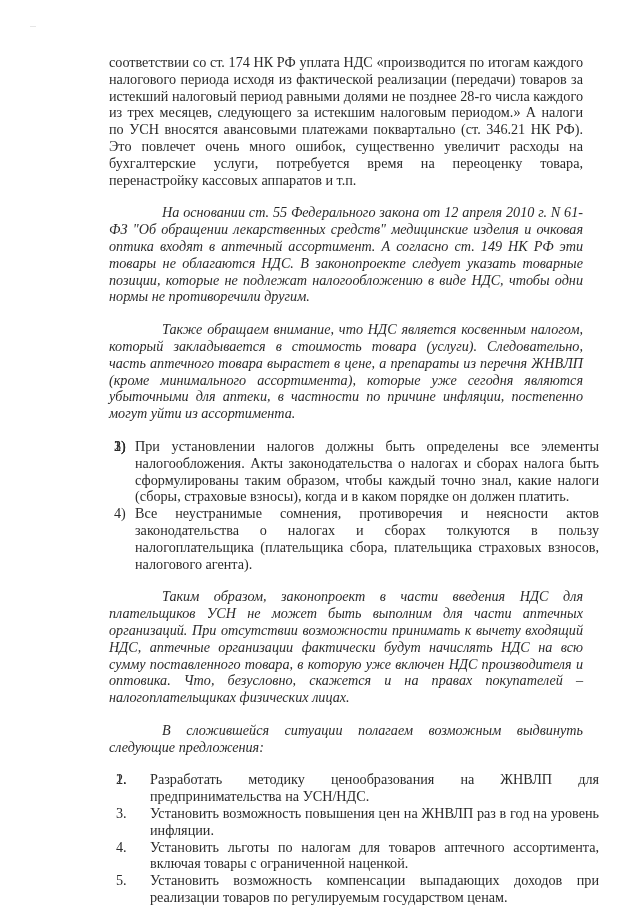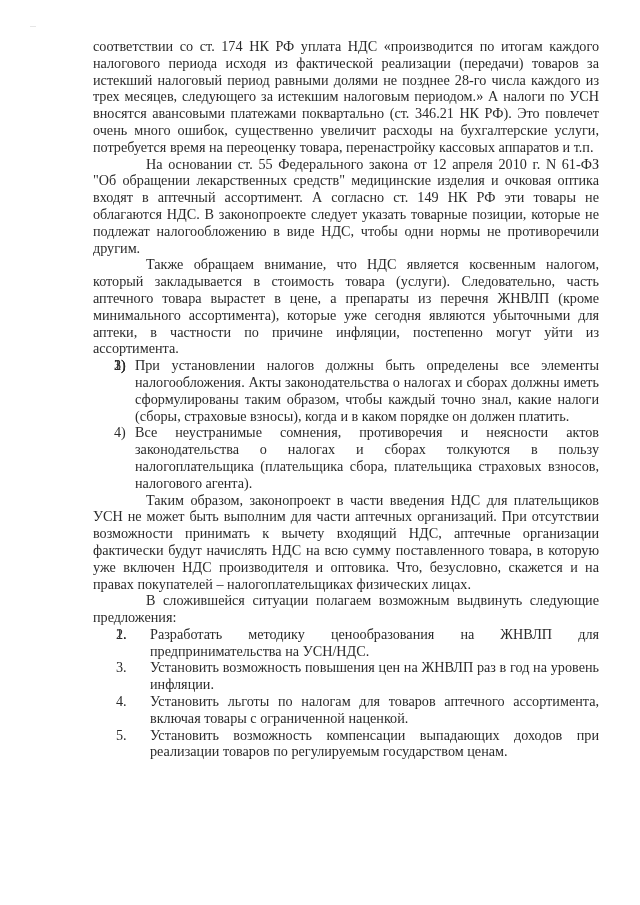--- a/index.html
+++ b/index.html
@@ -7,22 +7,22 @@
   .page {
     position: absolute;
     left: 93px;
     top: 38px;
     width: 506px;
     font-family: "Liberation Serif", "DejaVu Serif", serif;
     font-size: 14.2px;
     line-height: 16.8px;
     color: #2a2a2a;
   }
-  p { margin: 0; text-align: justify; }
-  .indent { text-indent: 53px; }
+  p { margin: 16px; text-align: justify; }
+  .indent { text-indent: 53px; font-style: italic; }
   .olist { margin: 0; padding: 0; }
   .li { position: relative; padding-left: 42px; text-align: justify; }
   .li .num { position: absolute; left: 21px; top: 0; }
   .nlist .li { padding-left: 57px; }
   .nlist .li .num { left: 23px; }
   .mark { position: absolute; left: 30px; top: 26px; width: 6px; height: 1px; background: #e6e6e6; }
 </style>
 </head>
 <body>
 
@@ -35,21 +35,21 @@
 
   <div class="olist">
     <div class="li">
       <span class="num">1)</span>
     </div>
     <div class="li">
       <span class="num">2)</span>
     </div>
     <div class="li">
       <span class="num">3)</span>
-      <span>При установлении налогов должны быть определены все элементы налогообложения. Акты законодательства о налогах и сборах должны иметь сформулированы таким образом, чтобы каждый точно знал, какие налоги (сборы, страховые взносы), когда и в каком порядке он должен платить.</span>
+      <span>При установлении налогов должны быть определены все элементы налогообложения. Акты законодательства о налогах и сборах налога быть сформулированы таким образом, чтобы каждый точно знал, какие налоги (сборы, страховые взносы), когда и в каком порядке он должен платить.</span>
     </div>
     <div class="li">
       <span class="num">4)</span>
       <span>Все неустранимые сомнения, противоречия и неясности актов законодательства о налогах и сборах толкуются в пользу налогоплательщика (плательщика сбора, плательщика страховых взносов, налогового агента).</span>
     </div>
   </div>
 
   <p class="indent">Таким образом, законопроект в части введения НДС для плательщиков УСН не может быть выполним для части аптечных организаций. При отсутствии возможности принимать к вычету входящий НДС, аптечные организации фактически будут начислять НДС на всю сумму поставленного товара, в которую уже включен НДС производителя и оптовика. Что, безусловно, скажется и на правах покупателей – налогоплательщиках физических лицах.</p>
   <p class="indent">В сложившейся ситуации полагаем возможным выдвинуть следующие предложения:</p>
 

